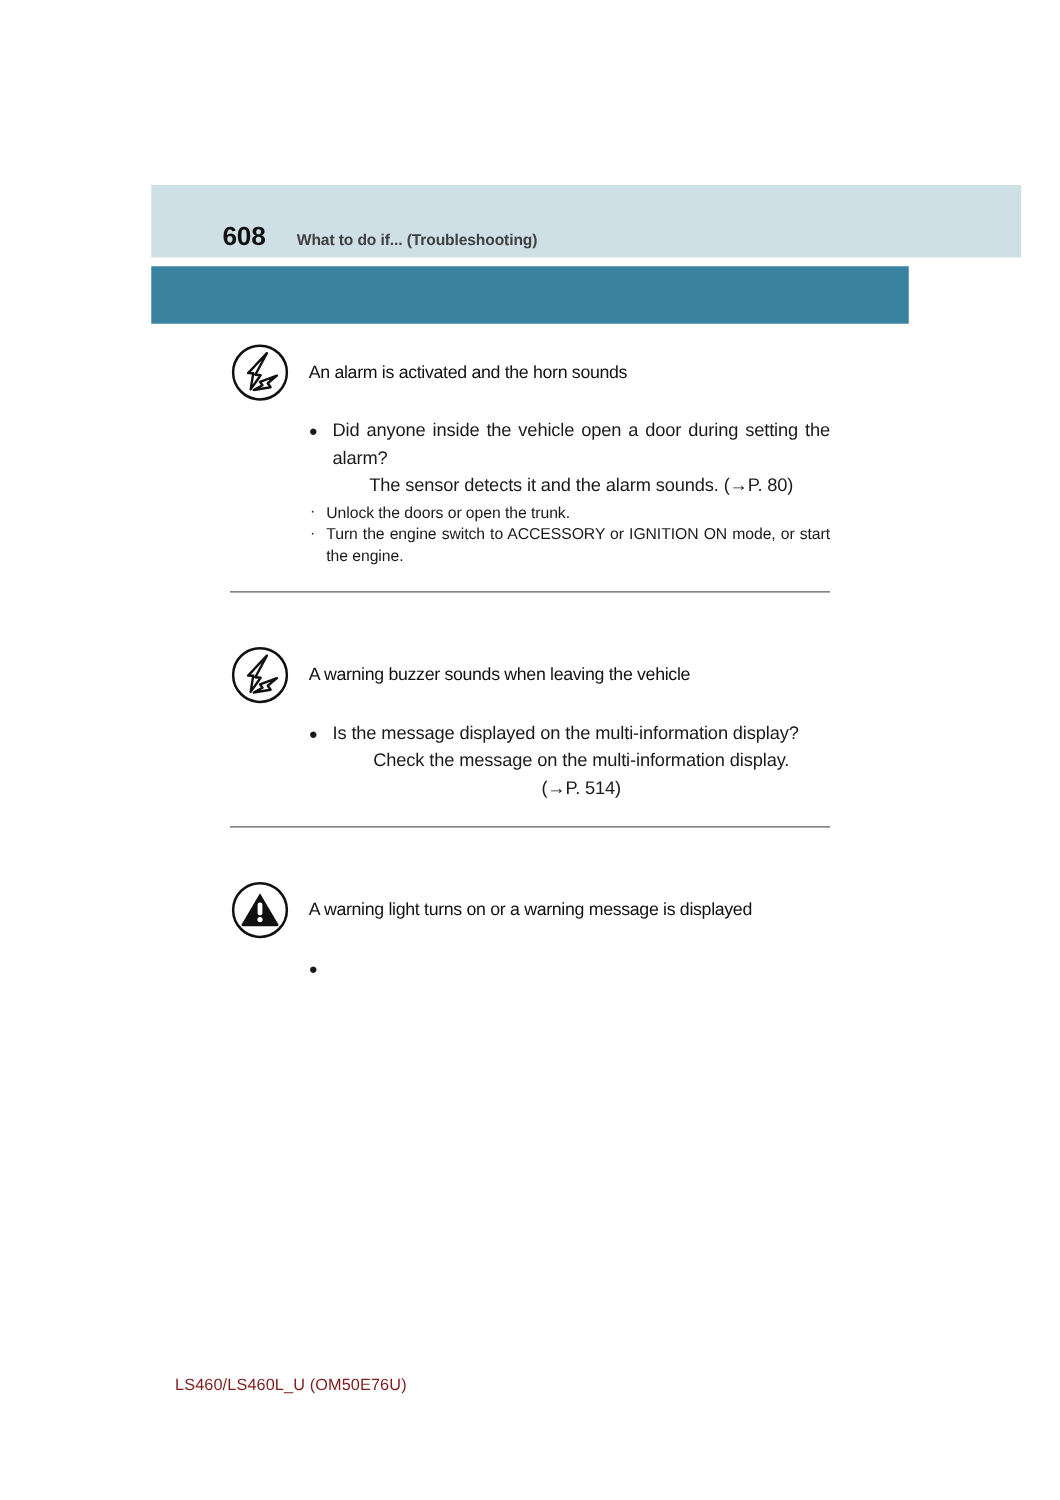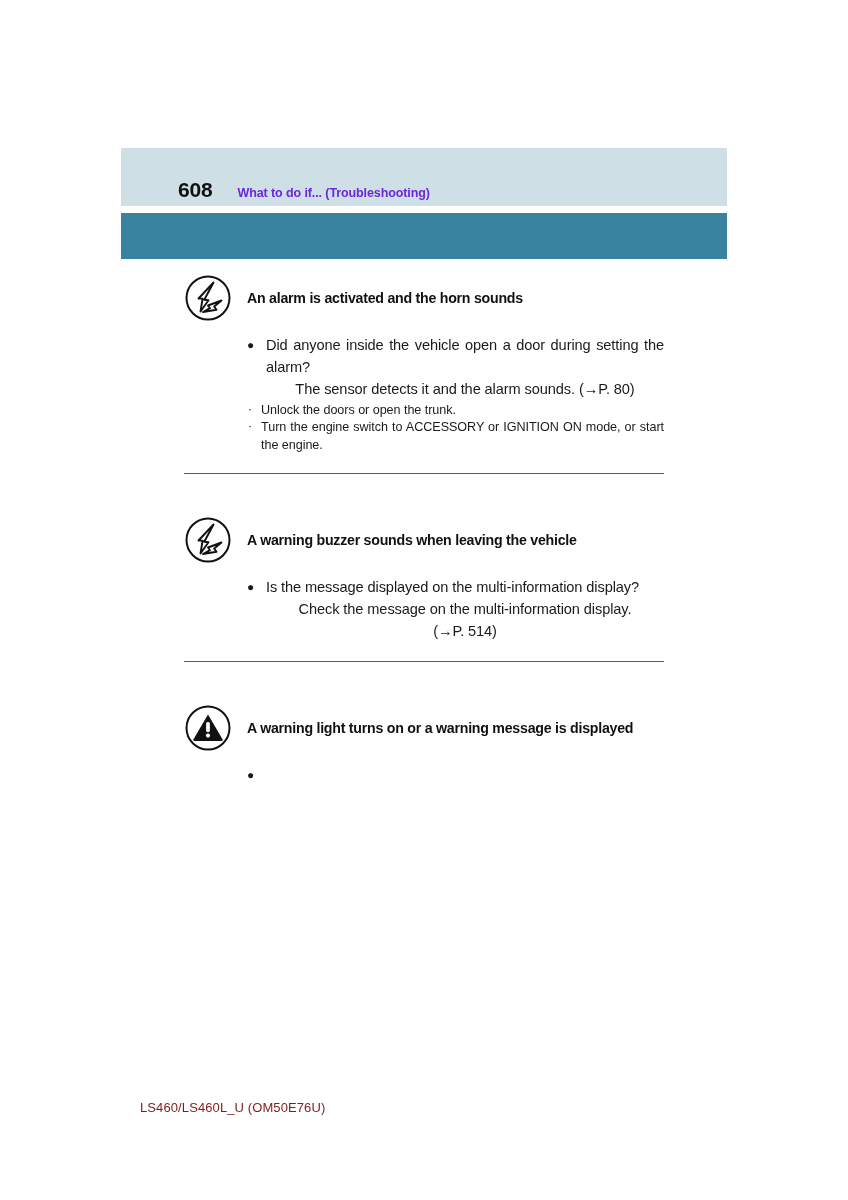--- a/index.html
+++ b/index.html
@@ -21,21 +21,21 @@
     position: absolute;
     inset: 0;
     background: #ffffff;
   }
 
   
   .header-band {
     position: absolute;
     left: 121px;
     top: 148px;
-    width: 606px;
+    width: 696px;
     height: 58px;
     background: #cedfe6;
   }
   .header-inner {
     position: absolute;
     left: 0;
     bottom: 6px;
     width: 100%;
     display: flex;
     align-items: baseline;
@@ -45,21 +45,21 @@
     font-size: 21px;
     font-weight: bold;
     letter-spacing: -0.2px;
     color: #111111;
     line-height: 1;
   }
   .header-title {
     margin-left: 25px;
     font-size: 12.5px;
     font-weight: bold;
-    color: #6d28d9;
+    color: #404040;
     line-height: 1;
     letter-spacing: -0.1px;
   }
   .accent-band {
     position: absolute;
     left: 121px;
     top: 213px;
     width: 606px;
     height: 46px;
     background: #3a83a0;
@@ -84,21 +84,21 @@
     width: 48px;
     height: 48px;
     flex: 0 0 48px;
     margin-top: 2px;
   }
   .sec-icon svg { display: block; width: 48px; height: 48px; }
 
   .sec-title {
     margin-left: 15px;
     font-size: 14.2px;
-    font-weight: bold;
+    font-weight: normal;
     color: #111111;
     letter-spacing: -0.25px;
     padding-top: 19px;
     line-height: 1.1;
   }
 
   .sec-body {
     margin-left: 63px;
     margin-top: 12px;
   }

